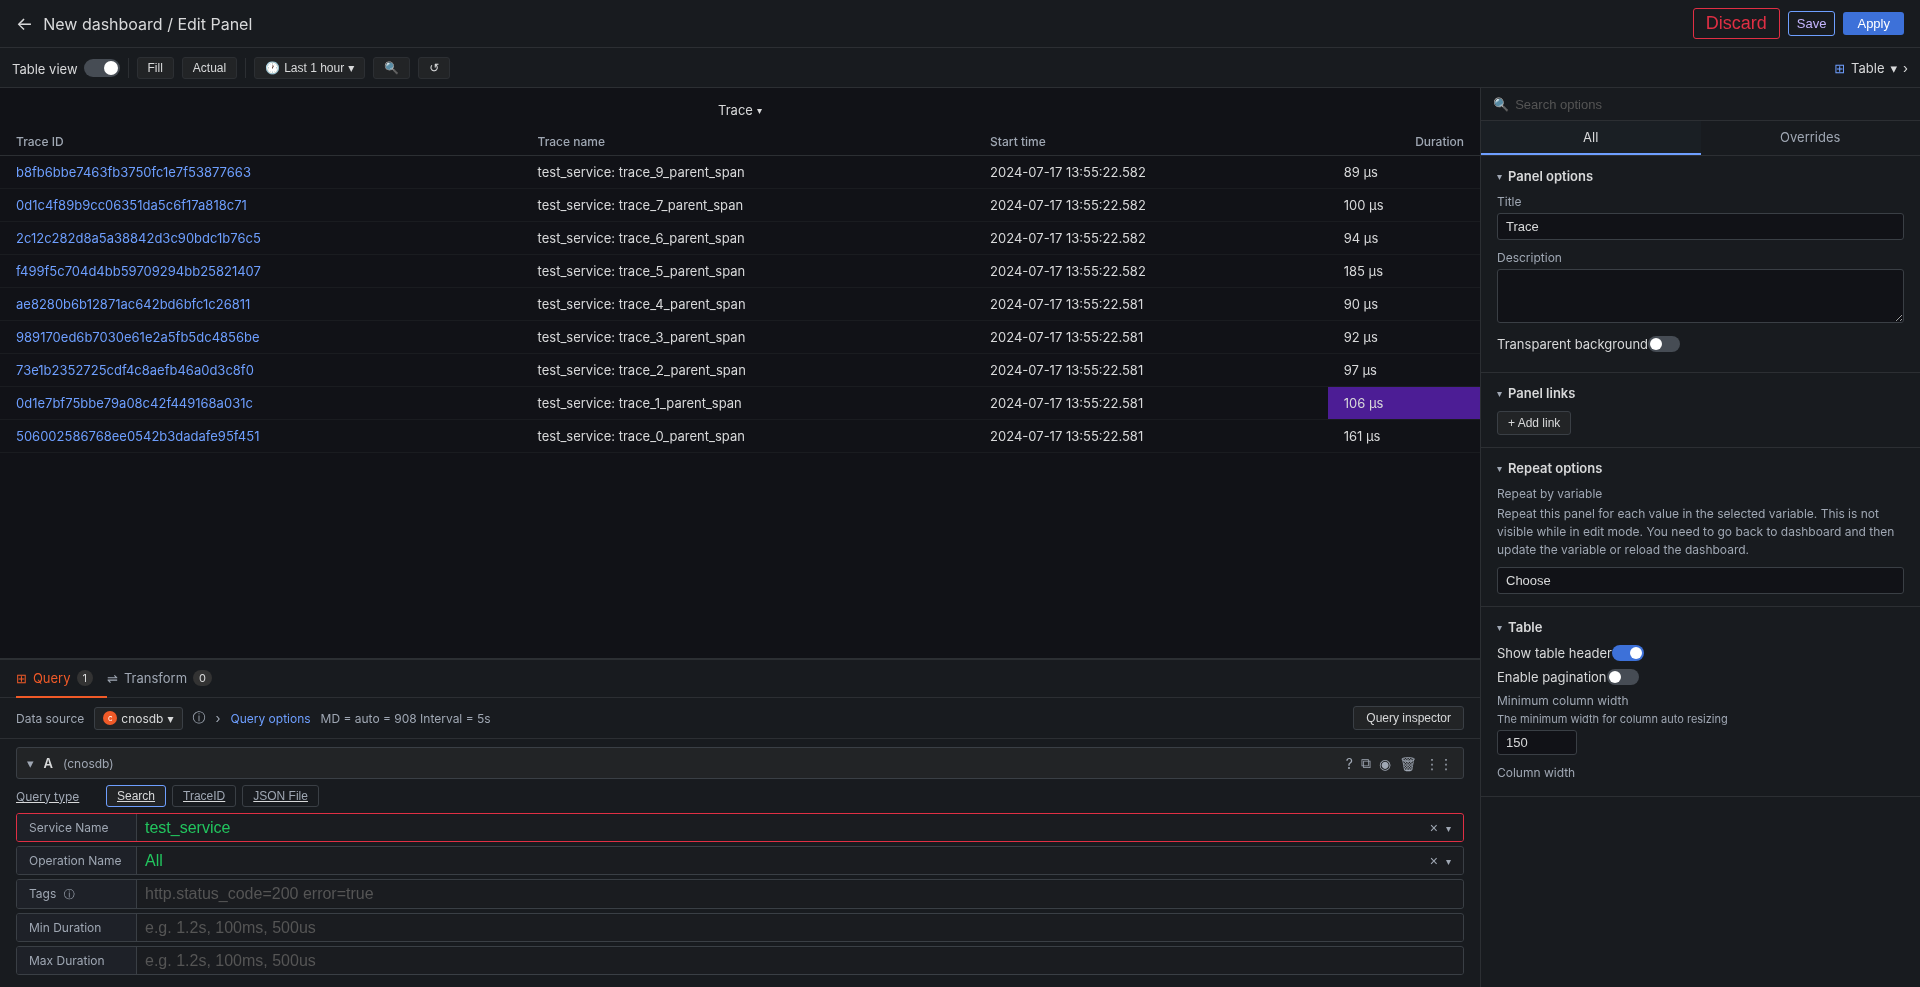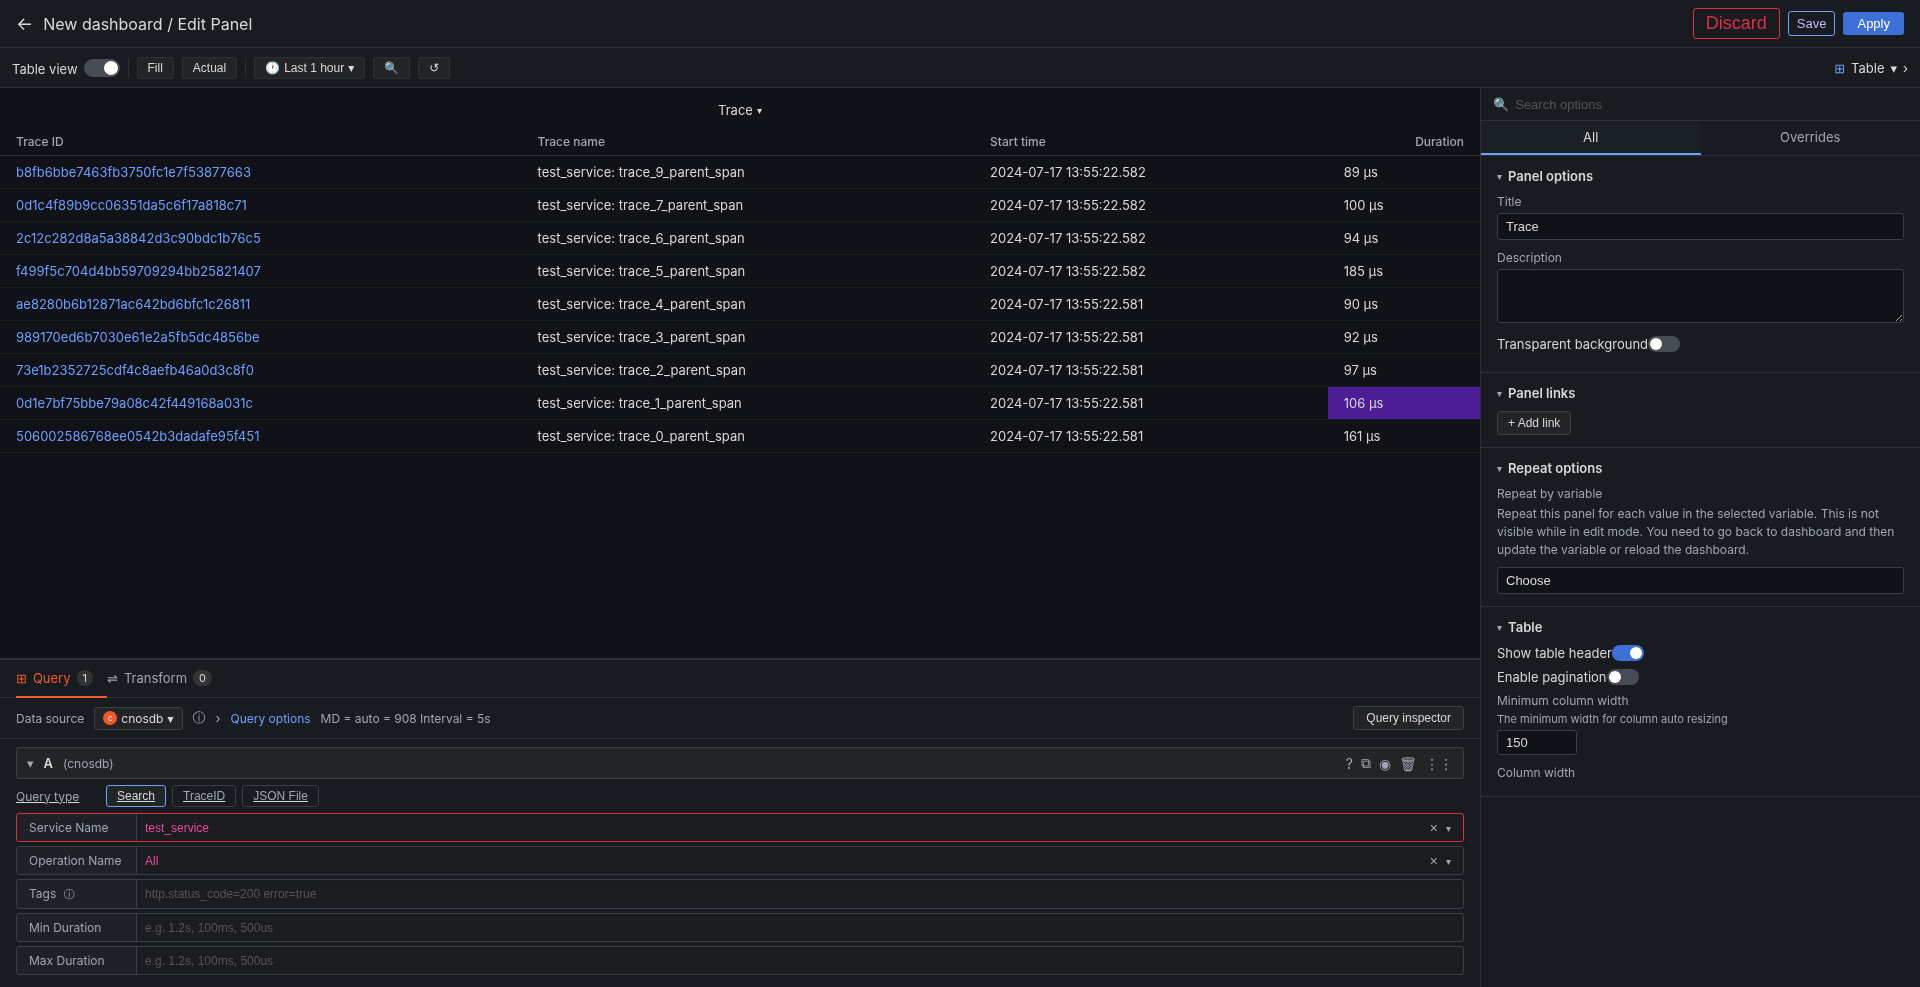--- a/index.html
+++ b/index.html
@@ -354,22 +354,22 @@
     .form-value {
       flex: 1;
       display: flex;
       align-items: center;
       background: #1a1c20;
       padding: 4px 8px;
     }
     .form-value input {
       background: transparent;
       border: none;
-      color: #ec4899;
-      font-size: 12px;
+      color: #22c55e;
+      font-size: 16px;
       outline: none;
       flex: 1;
     }
     .form-value input::placeholder {
       color: #555;
     }
     .clear-btn {
       background: transparent;
       border: none;
       color: #9fa7b3;

